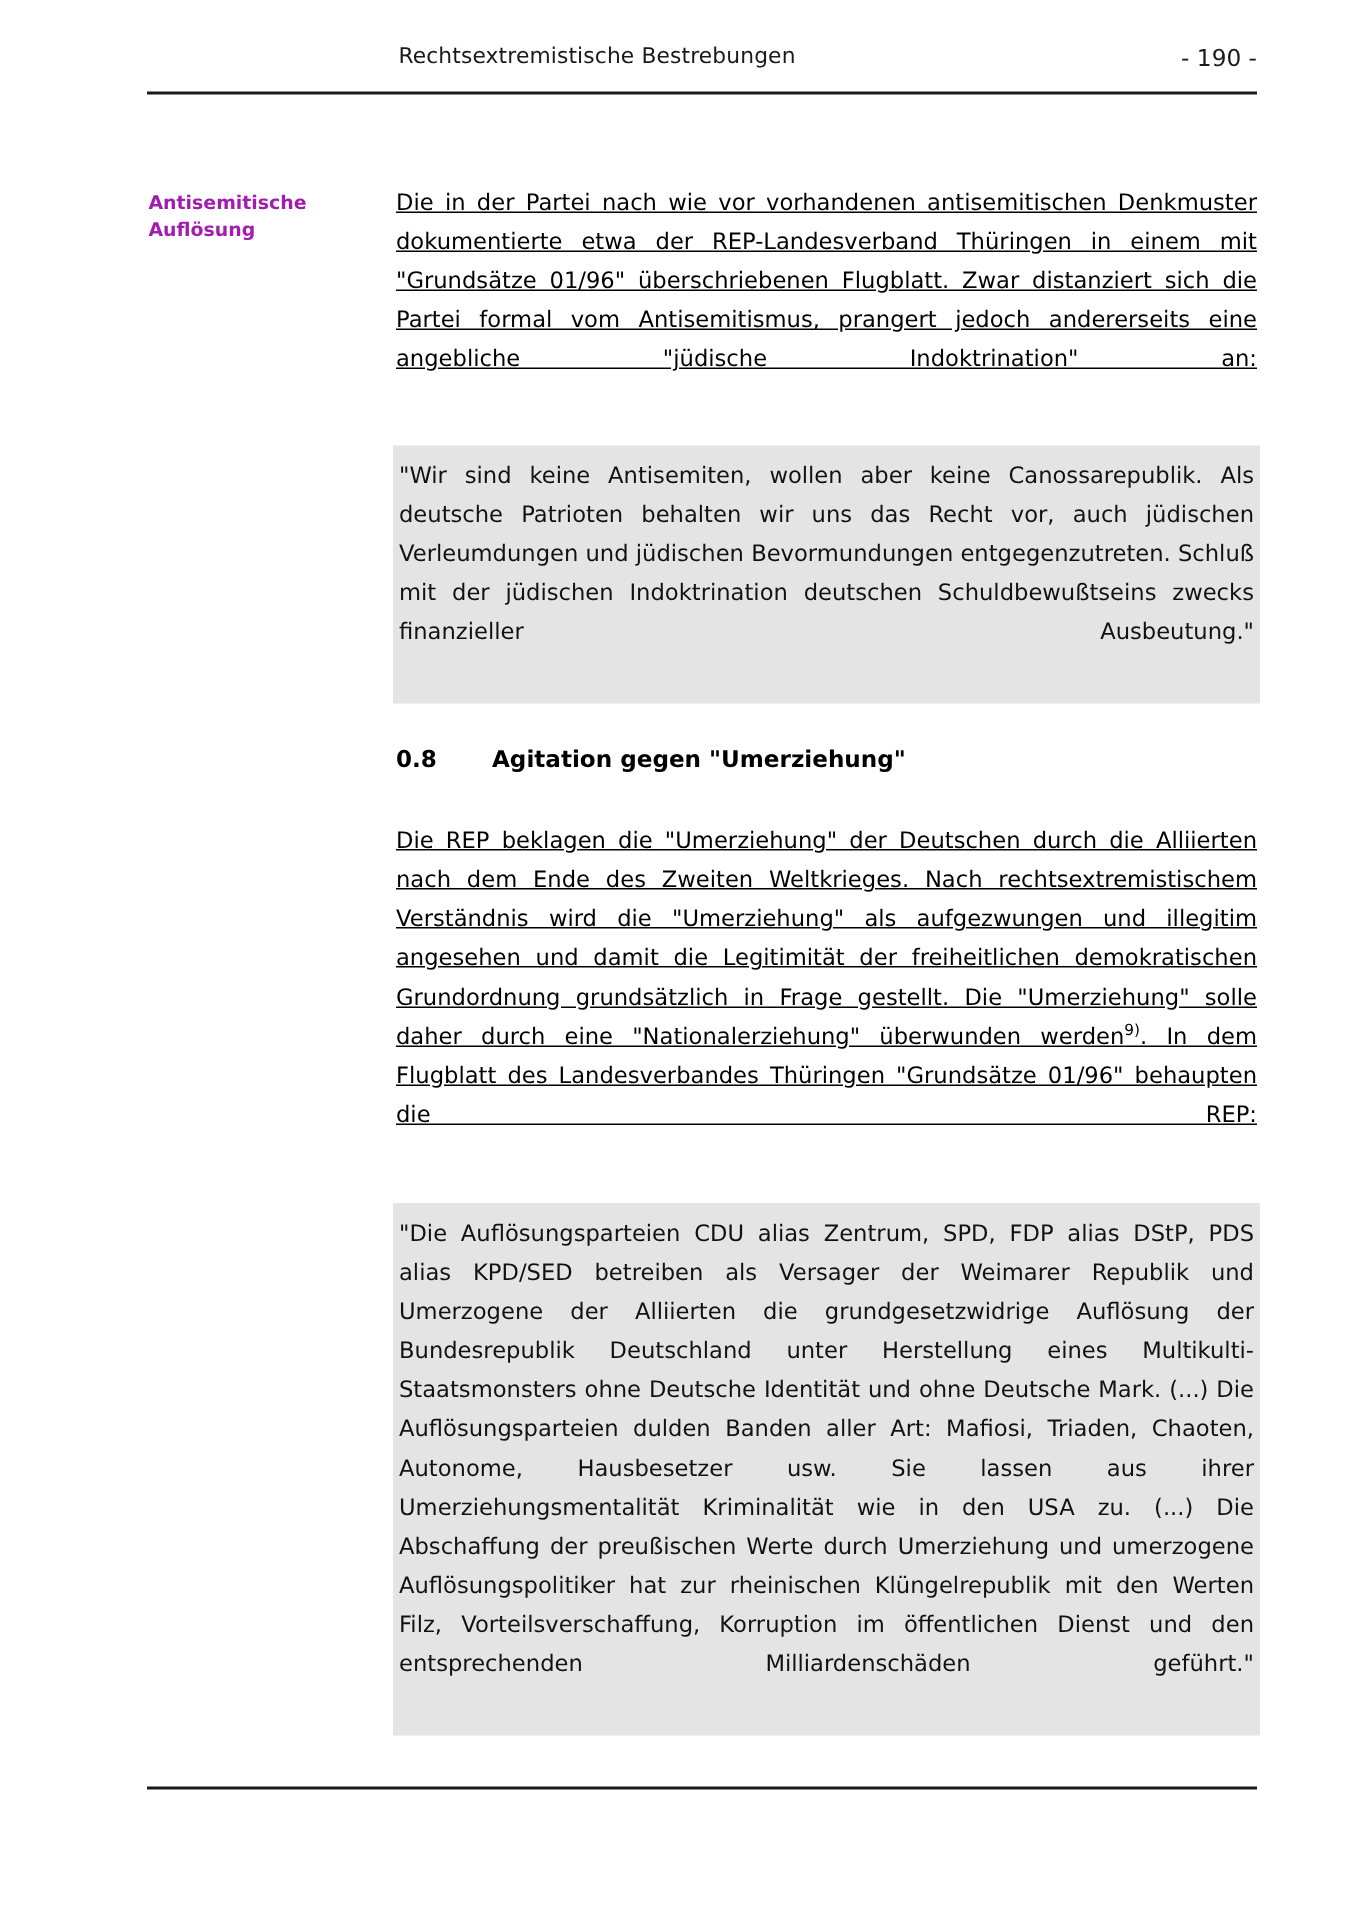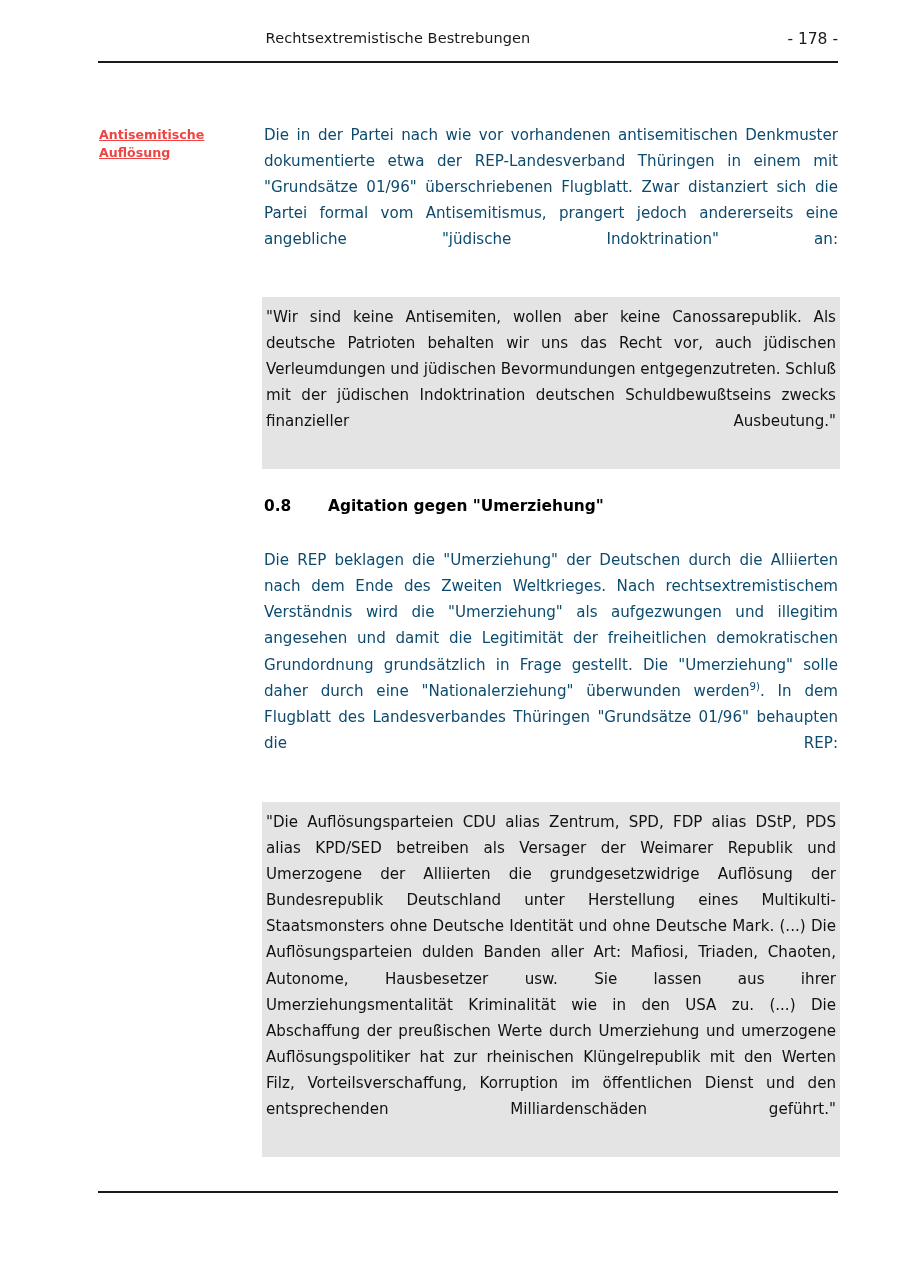--- a/index.html
+++ b/index.html
@@ -70,42 +70,42 @@
 
   
   .marginalia {
     position: absolute;
     left: 99px;
     top: 126px;
     width: 152px;
     font-size: 12.6px;
     font-weight: bold;
     line-height: 1.42;
-    color: #ef4444;
-    text-decoration: underline;
+    color: #a21caf;
   }
   .marginalia div { white-space: nowrap; }
 
   
   .content {
     position: absolute;
     left: 264px;
     top: 122px;
     width: 574px;
   }
 
   p.body-par {
     margin: 0;
     font-size: 15.1px;
     line-height: 26.1px;
     text-align: justify;
     text-justify: inter-word;
-    color: #0c4a6e;
+    color: #000000;
     -webkit-hyphens: none;
     hyphens: none;
+    text-decoration: underline;
   }
   p.body-par.last-line-left::after {
     content: "";
     display: inline-block;
     width: 100%;
   }
 
   .quote {
     background: #e4e4e4;
     margin: 0;
@@ -149,21 +149,21 @@
   .gap-after-heading { height: 32px; }
   .gap-after-par2 { height: 20px; }
 </style>
 </head>
 <body>
 
 <div class="page">
 
   <div class="header">
     <div class="header-title">Rechtsextremistische Bestrebungen</div>
-    <div class="header-pageno">- 178 -</div>
+    <div class="header-pageno">- 190 -</div>
   </div>
   <div class="rule-top"></div>
 
   <div class="marginalia">
     <div>Antisemitische</div>
     <div>Auflösung</div>
   </div>
 
   <div class="content">
 

